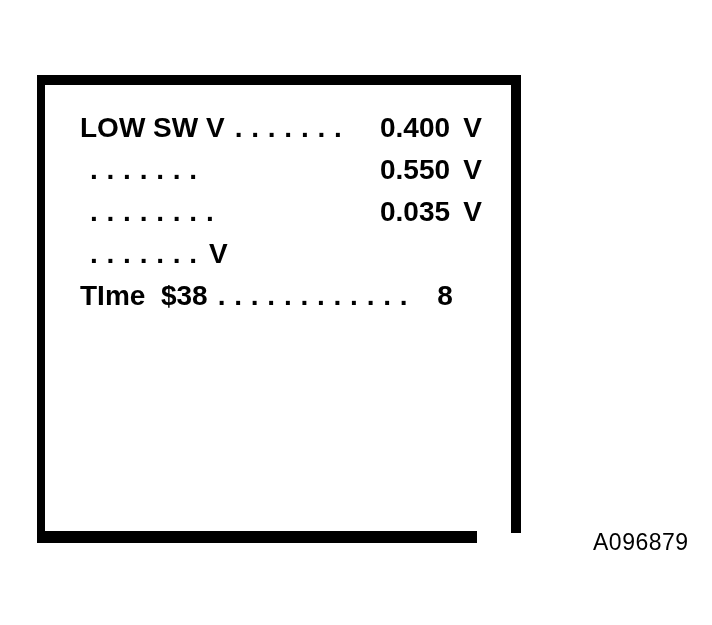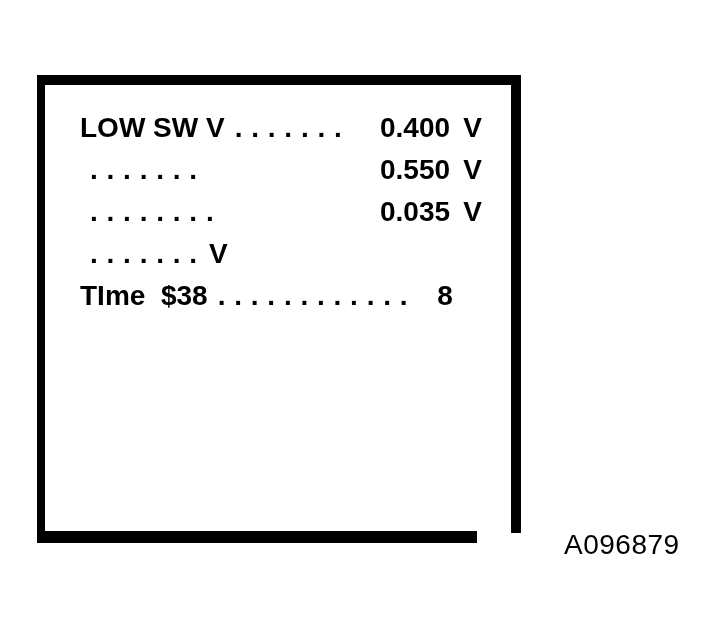--- a/index.html
+++ b/index.html
@@ -73,23 +73,23 @@
     flex: 0 0 auto;
     width: 30px;
     text-align: right;
     white-space: pre;
   }
   .unit:empty {
     width: 0;
   }
   .figure-code {
     position: absolute;
-    left: 564px;
+    left: 593px;
     top: 529px;
-    font-size: 28px;
+    font-size: 23px;
     font-weight: normal;
     letter-spacing: 0.5px;
     color: #000000;
   }
 </style>
 </head>
 <body>
 
 <div id="canvas">
 

